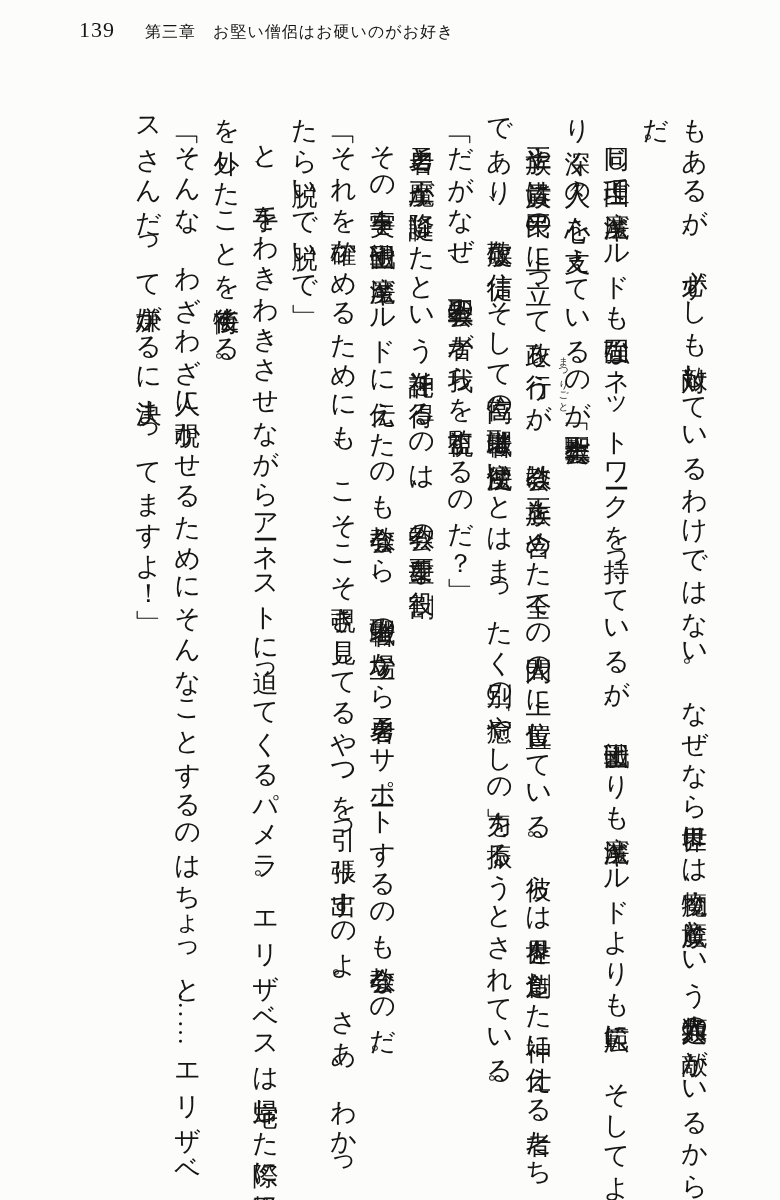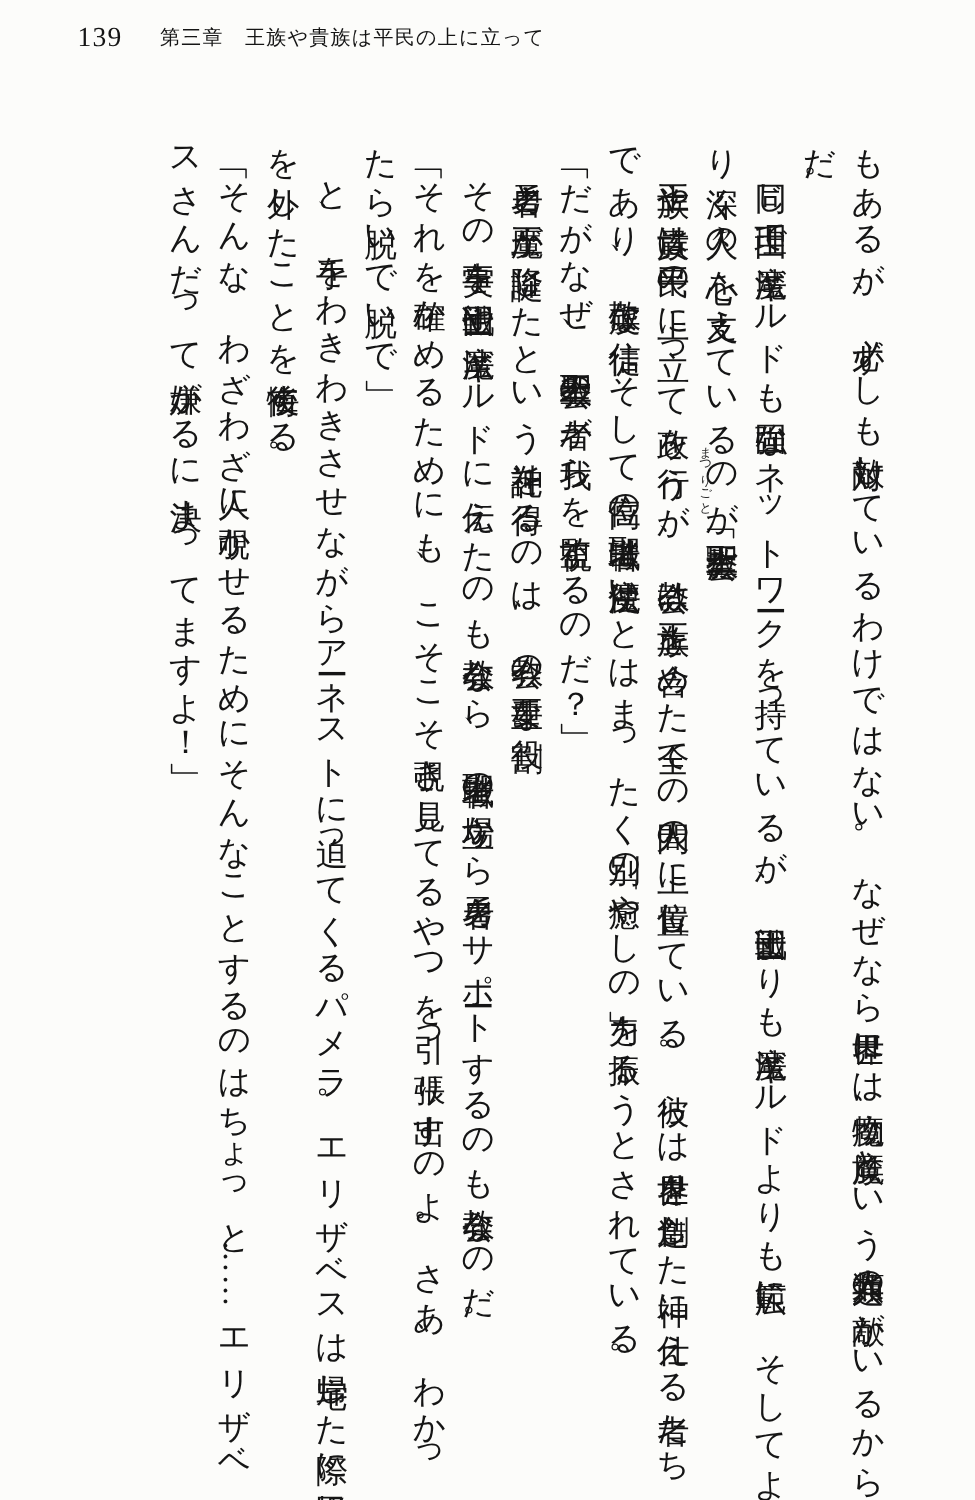--- a/index.html
+++ b/index.html
@@ -17,23 +17,23 @@
   .page {
     position: relative;
     width: 780px;
     height: 1200px;
     background: #fcfcfa;
   }
   
   .page-header {
     position: absolute;
     top: 17px;
-    left: 62px;
+    left: 79px;
     display: flex;
-    align-items: center;
+    align-items: flex-end;
     white-space: nowrap;
   }
   .page-number {
     font-size: 22px;
     letter-spacing: 1px;
   }
   .chapter-heading {
     font-size: 16px;
     letter-spacing: 1px;
     margin-left: 30px;
@@ -76,21 +76,21 @@
     color: #2a2a2a;
   }
 </style>
 </head>
 <body>
 
 <div class="page">
 
   <header class="page-header">
     <span class="page-number">139</span>
-    <span class="chapter-heading">第三章　王族や貴族は平民の上に立って</span>
+    <span class="chapter-heading">第三章　お堅い僧侶はお硬いのがお好き</span>
   </header>
 
   <main class="body-text">
 
     <p class="para no-indent">もあるが、必ずしも敵対しているわけではない。なぜなら世界には魔物、魔族という人類共通の敵がいるからだ。</p>
 
     <p class="para">同じ理由で魔法ギルドも強固なネットワークを持っているが、戦士団よりも魔法ギルドよりも広範に、そしてより深く人々の心を支えているのが「聖王教会」だ。</p>
 
     <p class="para"><span>王族や貴族は平民の上に立って</span><span class="ruby-wrap"><span>政</span><span class="furigana">まつりごと</span></span><span>を行うが、教会は王族を含めた全ての人間の上に位置している。彼らは世界を創造した神に仕える者たちであり、敬虔な信徒。そして高位の聖職者は魔法使いとはまったく別の「癒やしの力」を振るうとされている。</span></p>
 

